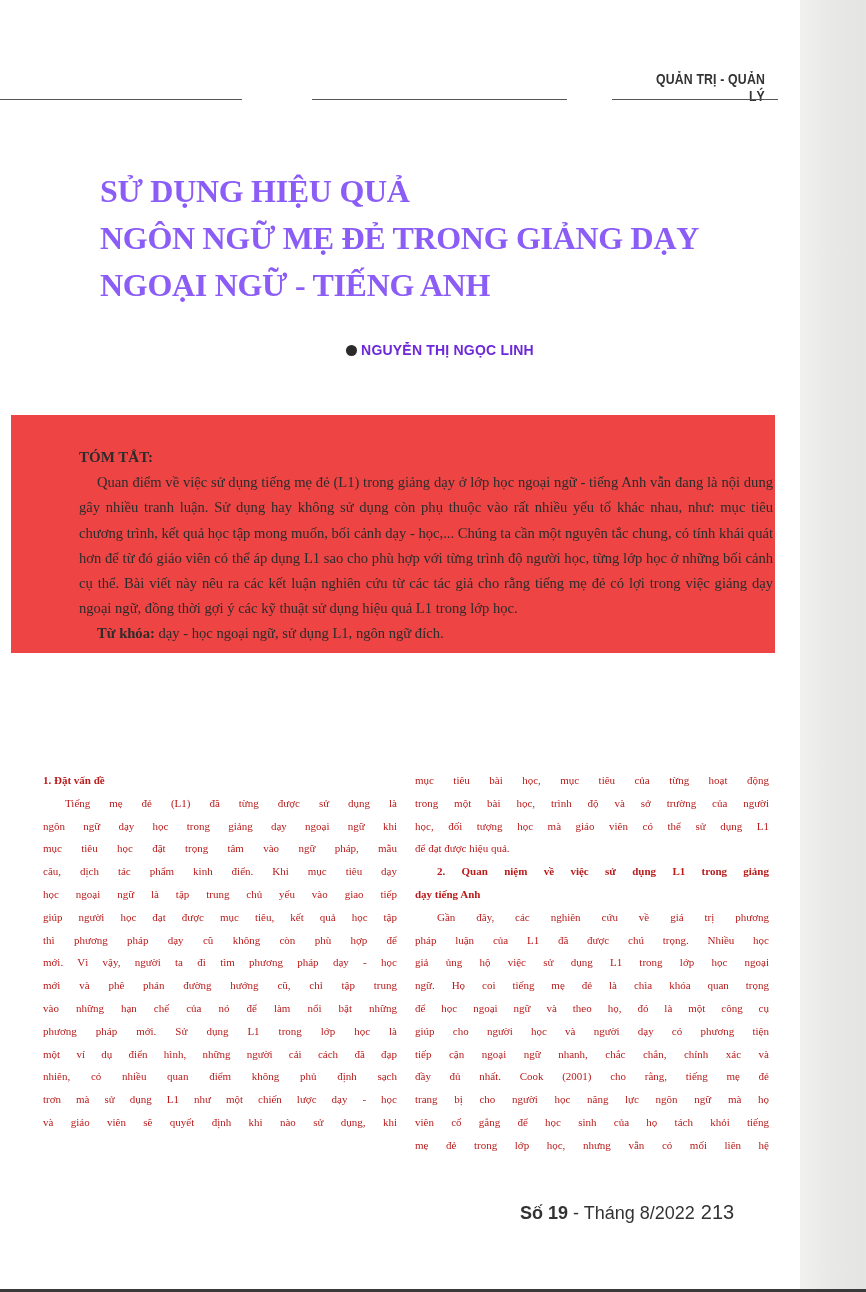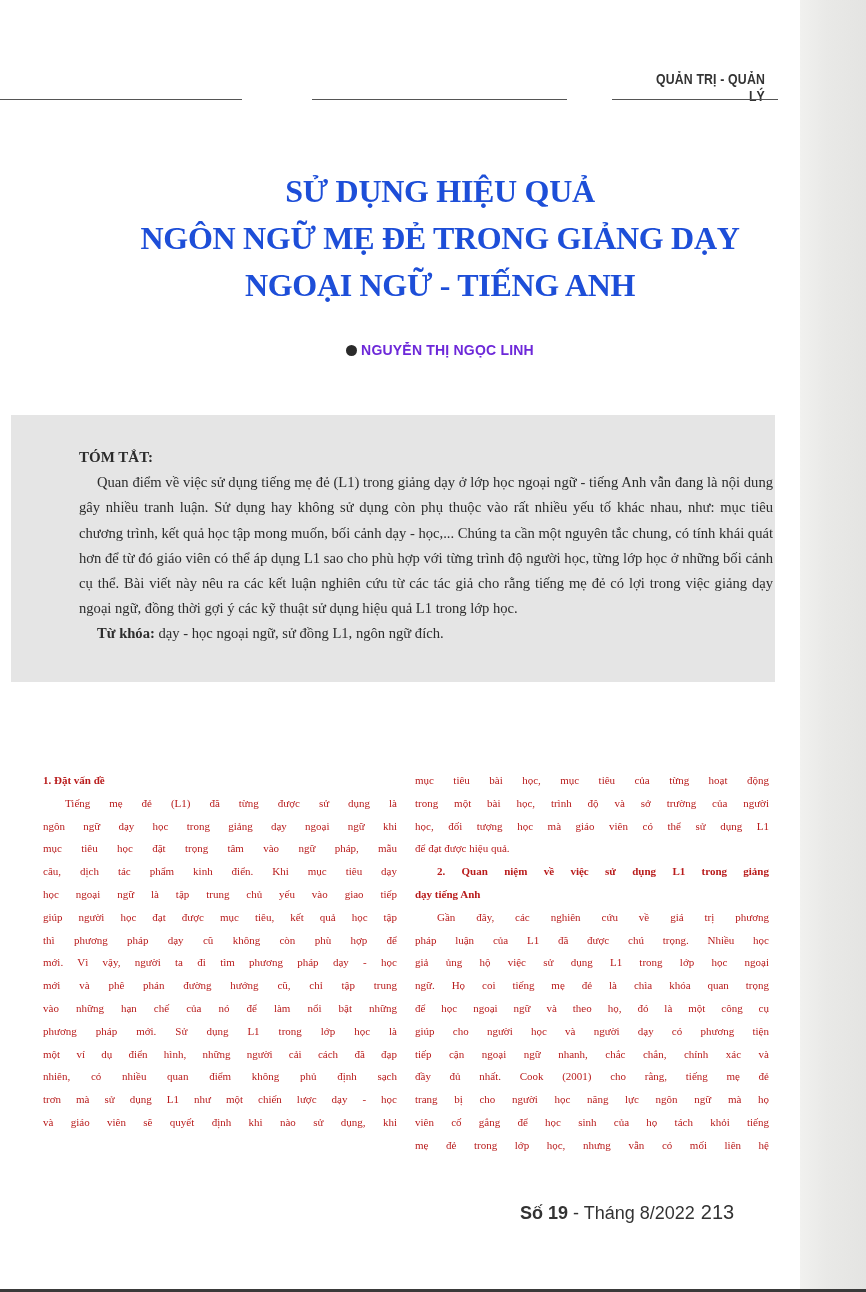--- a/index.html
+++ b/index.html
@@ -21,38 +21,38 @@
       font-family: "Liberation Sans", "DejaVu Sans", sans-serif; font-weight: bold;
       font-size: 15px; letter-spacing: 0.2px; color: #333; transform: scaleX(0.82);
       transform-origin: right center;
     }
     .header-rule { position: absolute; top: 99px; height: 1px; background: #555; }
     .rule-a { left: 0; width: 242px; }
     .rule-b { left: 312px; width: 255px; }
     .rule-c { left: 612px; width: 166px; }
     
     .title {
-      position: absolute; top: 168px; left: 100px; width: 680px; text-align: center;
-      font-weight: bold; font-size: 32px; line-height: 47px; color: #1d4ed8;
+      position: absolute; top: 168px; left: 100px; width: 680px; text-align: left;
+      font-weight: bold; font-size: 32px; line-height: 47px; color: #8b5cf6;
       letter-spacing: -0.3px;
     }
     .title div { white-space: nowrap; }
     .author {
       position: absolute; top: 342px; left: 200px; width: 480px; text-align: center;
       font-family: "Liberation Sans", "DejaVu Sans", sans-serif; font-weight: bold;
       font-size: 14px; color: #6d28d9; letter-spacing: 0.2px;
     }
     .author .dot {
       display: inline-block; width: 11px; height: 11px; border-radius: 50%;
       background: #2a2a2a; margin-right: 4px; vertical-align: -1px;
     }
     
     .abstract {
-      position: absolute; top: 415px; left: 11px; width: 764px; height: 267px;
-      background: #e5e5e5;
+      position: absolute; top: 415px; left: 11px; width: 764px; height: 238px;
+      background: #ef4444;
     }
     .abstract-inner {
       position: absolute; top: 30px; left: 68px; width: 694px;
       font-size: 14.6px; line-height: 25.2px; color: #2c2c2c;
     }
     .abstract-heading { font-weight: bold; font-size: 15px; margin-bottom: 0; }
     .abstract-body { text-indent: 18px; text-align: justify; text-align-last: left; }
     .keywords { text-indent: 18px; }
     .keywords b { font-weight: bold; }
     
@@ -95,21 +95,21 @@
 </div>
 
 <div class="author">
   <span class="dot"></span><span>NGUYỄN THỊ NGỌC LINH</span>
 </div>
 
 <div class="abstract">
   <div class="abstract-inner">
     <div class="abstract-heading">TÓM TẮT:</div>
     <div class="abstract-body">Quan điểm về việc sử dụng tiếng mẹ đẻ (L1) trong giảng dạy ở lớp học ngoại ngữ - tiếng Anh vẫn đang là nội dung gây nhiều tranh luận. Sử dụng hay không sử dụng còn phụ thuộc vào rất nhiều yếu tố khác nhau, như: mục tiêu chương trình, kết quả học tập mong muốn, bối cảnh dạy - học,... Chúng ta cần một nguyên tắc chung, có tính khái quát hơn để từ đó giáo viên có thể áp dụng L1 sao cho phù hợp với từng trình độ người học, từng lớp học ở những bối cảnh cụ thể. Bài viết này nêu ra các kết luận nghiên cứu từ các tác giả cho rằng tiếng mẹ đẻ có lợi trong việc giảng dạy ngoại ngữ, đồng thời gợi ý các kỹ thuật sử dụng hiệu quả L1 trong lớp học.</div>
-    <div class="keywords"><b>Từ khóa:</b> <span>dạy - học ngoại ngữ, sử đồng L1, ngôn ngữ đích.</span></div>
+    <div class="keywords"><b>Từ khóa:</b> <span>dạy - học ngoại ngữ, sử dụng L1, ngôn ngữ đích.</span></div>
   </div>
 </div>
 
 <div class="col col-left">
   <p class="subhead">1. Đặt vấn đề</p>
   <span class="line indent">Tiếng mẹ đẻ (L1) đã từng được sử dụng là</span>
   <span class="line">ngôn ngữ dạy học trong giảng dạy ngoại ngữ khi</span>
   <span class="line">mục tiêu học đặt trọng tâm vào ngữ pháp, mẫu</span>
   <span class="line">câu, dịch tác phẩm kinh điển. Khi mục tiêu dạy</span>
   <span class="line">học ngoại ngữ là tập trung chủ yếu vào giao tiếp</span>

